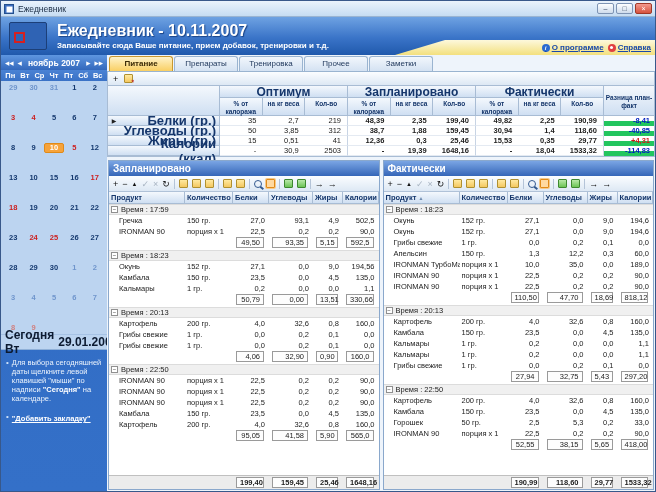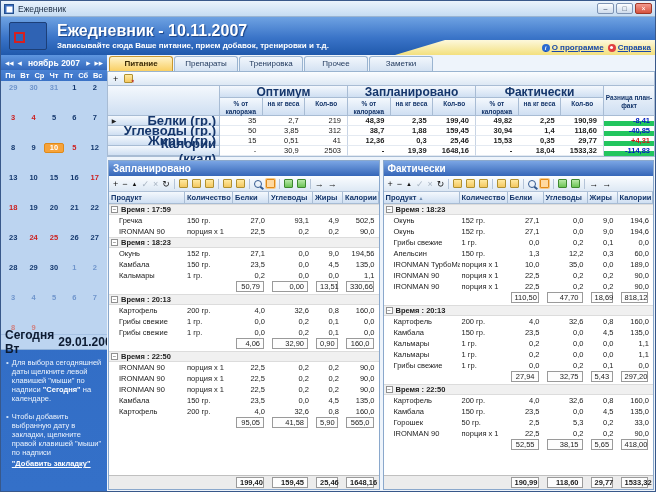--- a/index.html
+++ b/index.html
@@ -104,21 +104,21 @@
   .panels { flex:1; display:flex; gap:3px; padding:3px 1px 1px 1px; min-height:0; }
   .panel { flex:1; display:flex; flex-direction:column; border:1px solid #8aa8cc; background:#fff; min-width:0; }
   .p-head { height:15px; flex:0 0 auto; background:linear-gradient(180deg,#7aa5e4,#3566b8); color:#fff; font-weight:bold; font-size:10px; line-height:15px; padding:0 4px; }
   .p-toolbar { height:16px; flex:0 0 auto; background:linear-gradient(180deg,#fbfdff,#dde8f4); border-bottom:1px solid #b0c2d8; display:flex; align-items:center; gap:4px; padding:0 4px; overflow:hidden; }
   .p-cols { height:12px; flex:0 0 auto; display:grid; grid-template-columns:76px 48px 36px 44px 30px 1fr; }
   .t-hcell { background:linear-gradient(180deg,#f4f8fd,#cfdff2); border-right:1px solid #a8bcd4; border-bottom:1px solid #a8bcd4; color:#15366b; font-weight:bold; font-size:7.5px; line-height:11px; padding:0 2px; white-space:nowrap; overflow:hidden; }
   .t-hcell .sort { font-size:5px; color:#708cb0; margin-left:2px; }
   .p-body { flex:1; overflow:hidden; }
   .t-group { height:11px; background:#f0f0f0; border-bottom:1px solid #dcdcdc; border-top:1px solid #dcdcdc; display:flex; align-items:center; gap:3px; padding:0 2px; }
   .collapse-box { width:7px; height:7px; border:1px solid #909090; background:#fff; font-size:6px; line-height:5px; text-align:center; color:#333; }
-  .t-gtext { font-size:7.5px; color:#222;font-weight:bold; }
+  .t-gtext { font-size:7.5px; color:#222; }
   .t-row { height:11px; display:grid; grid-template-columns:76px 48px 36px 44px 30px 1fr; }
   .t-cell { font-size:7.5px; line-height:11px; padding:0 2px; white-space:nowrap; overflow:hidden; }
   .t-cell.c0 { padding-left:10px; }
   .t-cell.c2,.t-cell.c3,.t-cell.c4,.t-cell.c5 { text-align:right; padding-right:4px; }
   .t-sub { height:13px; display:grid; grid-template-columns:76px 48px 36px 44px 30px 1fr; align-items:center; padding-bottom:2px; }
   .sub-box { border:1px solid #9a9a9a; background:#fdfdfd; font-size:7.5px; line-height:9px; text-align:right; padding:0 3px; margin:0 1px; }
   .sub-box.b { font-weight:bold; }
   .p-total { height:14px; flex:0 0 auto; background:#ececec; border-top:1px solid #c0c0c0; display:grid; grid-template-columns:76px 48px 36px 44px 30px 1fr; align-items:center; }
 
   
@@ -224,21 +224,21 @@
           <span>29.01.2008</span>
         </div>
       </div>
       <div class="tips">
         <div class="tip">
           <span class="bullet">•</span>
           <span><span>Для выбора сегодняшней даты щелкните левой клавишей "мыши" по надписи </span><b>"Сегодня"</b><span> на календаре.</span></span>
         </div>
         <div class="tip">
           <span class="bullet">•</span>
-          <span><span>Чтобы добавить выбранную дату в закладки, щелкните правой клавишей "мыши" по надписи</span>
+          <span>
             <a class="bookmark-link">"Добавить закладку"</a>
           </span>
         </div>
       </div>
     </div>
 
     <div class="main">
       <div class="tab-bar">
           <div class="tab active">Питание</div>
           <div class="tab">Препараты</div>
@@ -403,20 +403,36 @@
                 <div class="t-cell c5">502,5</div>
               </div>
               <div class="t-row">
                 <div class="t-cell c0">IRONMAN 90</div>
                 <div class="t-cell c1">порция x 1</div>
                 <div class="t-cell c2">22,5</div>
                 <div class="t-cell c3">0,2</div>
                 <div class="t-cell c4">0,2</div>
                 <div class="t-cell c5">90,0</div>
               </div>
+              <div class="t-sub">
+                <div class="t-cell c0"></div>
+                <div class="t-cell c1"></div>
+                <div class="t-cell c2">
+                  <div class="sub-box">49,50</div>
+                </div>
+                <div class="t-cell c3">
+                  <div class="sub-box">93,35</div>
+                </div>
+                <div class="t-cell c4">
+                  <div class="sub-box">5,15</div>
+                </div>
+                <div class="t-cell c5">
+                  <div class="sub-box">592,5</div>
+                </div>
+              </div>
               <div class="t-group">
                 <span class="collapse-box">−</span>
                 <span class="t-gtext">Время : 18:23</span>
               </div>
               <div class="t-row">
                 <div class="t-cell c0">Окунь</div>
                 <div class="t-cell c1">152 гр.</div>
                 <div class="t-cell c2">27,1</div>
                 <div class="t-cell c3">0,0</div>
                 <div class="t-cell c4">9,0</div>

